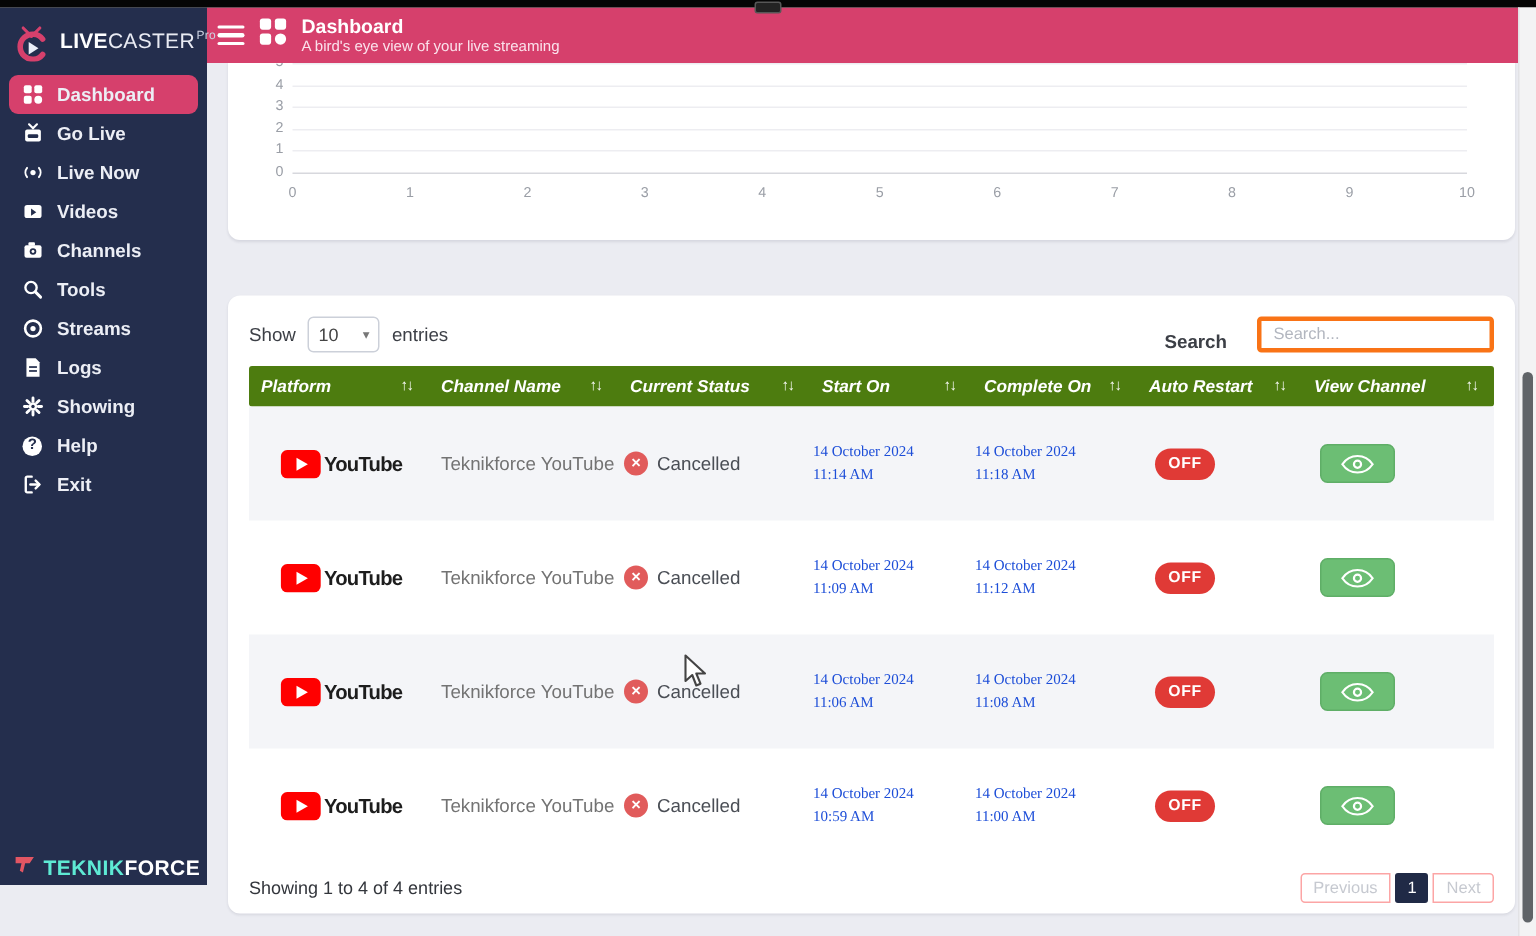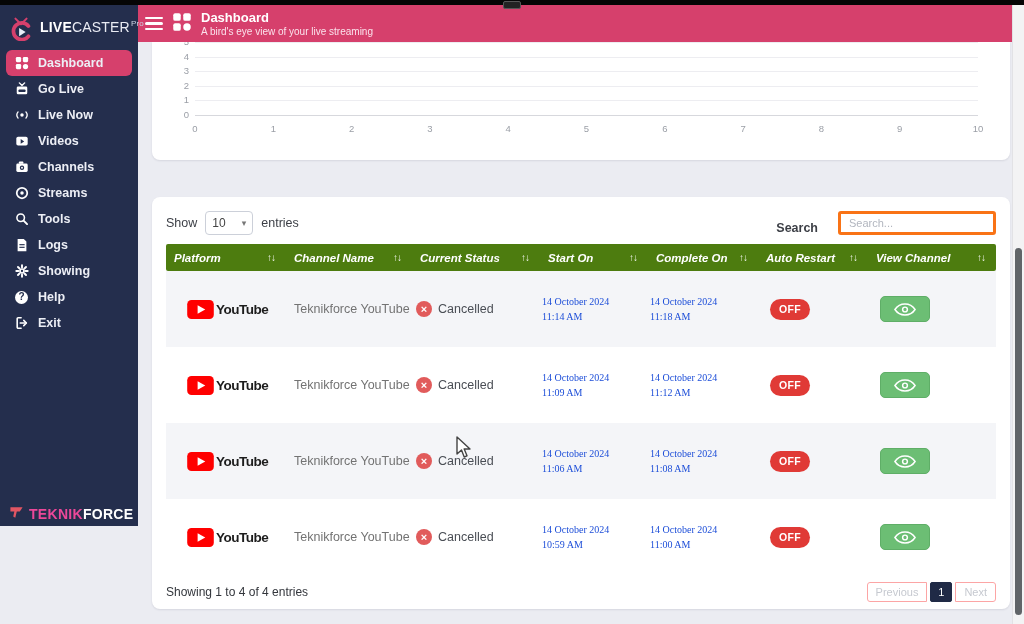--- a/index.html
+++ b/index.html
@@ -5,33 +5,33 @@
   * { margin:0; padding:0; box-sizing:border-box; }
   html,body { width:1024px; height:624px; }
   body { font-family:"Liberation Sans", sans-serif; }
   .stage { position:relative; width:1024px; height:624px; background:#ebecf2; overflow:hidden; }
 
   
   .topbar { position:absolute; left:0; top:0; width:1024px; height:5px; background:#050505; z-index:50; }
   .notch { position:absolute; left:503px; top:1px; width:18px; height:8px; background:#232323; border:1px solid #575757; border-radius:2px; }
 
   
-  .sidebar { position:absolute; left:0; top:5px; width:138px; height:521px; background:#242e4d; z-index:10; }
+  .sidebar { position:absolute; left:0; top:5px; width:138px; height:585px; background:#242e4d; z-index:10; }
   .brand { display:flex; align-items:center; gap:6px; height:40px; padding:4px 8px 0 8px; }
   .brand-text { color:#fff; font-size:14px; letter-spacing:.2px; white-space:nowrap; }
   .brand-text b { font-weight:800; }
   .brand-text .lt { font-weight:400; color:#e9ebf3; }
   .brand-text sup { font-size:8px; color:#ccd2e2; margin-left:1px; }
   .menu { position:absolute; top:45px; left:0; right:0; }
   .mitem { display:flex; align-items:center; gap:9px; height:26px; margin:0 6px; padding:0 8px; border-radius:6px; color:#eceef5; font-size:12.5px; font-weight:600; cursor:pointer; }
   .mitem.active { background:#d6406c; }
   .micon { width:15px; height:15px; flex:none; display:flex; align-items:center; justify-content:center; }
   .help-circle { width:13px; height:13px; border-radius:50%; background:#fff; color:#242e4d; font-size:10px; font-weight:800; display:flex; align-items:center; justify-content:center; line-height:1; }
   .side-footer { position:absolute; bottom:3px; left:9px; display:flex; align-items:center; gap:5px; font-size:14px; font-weight:800; letter-spacing:.3px; }
-  .side-footer .tk { color:#ec4899; } .side-footer .fc { color:#fff; }
+  .side-footer .tk { color:#5eead4; } .side-footer .fc { color:#fff; }
 
   
   .topnav { position:absolute; left:138px; top:5px; width:874px; height:37px; background:#d6406c; display:flex; align-items:center; gap:9px; padding:0 12px 0 7px; z-index:5; }
   .hamburger { width:18px; display:flex; flex-direction:column; gap:3px; cursor:pointer; }
   .hamburger i { display:block; height:2.5px; background:#fff; border-radius:2px; }
   .hdr-title { font-size:13px; font-weight:700; color:#fff; line-height:1.2; }
   .hdr-sub { font-size:10px; color:#fbe2ec; }
 
   
   .chart-card { position:absolute; left:152px; top:42px; width:858px; height:118px; background:#fff; border-radius:0 0 8px 8px; box-shadow:0 1px 2px rgba(30,30,60,.10); overflow:hidden; z-index:4; }
@@ -151,34 +151,34 @@
               <rect x="1.5" y="4" width="13" height="9.6" rx="1.6" fill="#fff"></rect>
               <circle cx="8" cy="8.8" r="2.5" fill="#242e4d"></circle>
               <circle cx="8" cy="8.8" r="1.1" fill="#fff"></circle>
             </svg>
           </span>
         <span>Channels</span>
       </div>
       <div class="mitem">
         <span class="micon">
             <svg viewBox="0 0 16 16" width="14" height="14">
+              <circle cx="6.5" cy="6.5" r="4.3" fill="none" stroke="#fff" stroke-width="1.8"></circle>
+              <path d="M9.8 9.8 l4 4" stroke="#fff" stroke-width="2.2" stroke-linecap="round"></path>
+            </svg>
+          </span>
+        <span>Tools</span>
+      </div>
+      <div class="mitem">
+        <span class="micon">
+            <svg viewBox="0 0 16 16" width="14" height="14">
               <circle cx="8" cy="8" r="6" fill="none" stroke="#fff" stroke-width="2"></circle>
               <circle cx="8" cy="8" r="2" fill="#fff"></circle>
             </svg>
           </span>
         <span>Streams</span>
-      </div>
-      <div class="mitem">
-        <span class="micon">
-            <svg viewBox="0 0 16 16" width="14" height="14">
-              <circle cx="6.5" cy="6.5" r="4.3" fill="none" stroke="#fff" stroke-width="1.8"></circle>
-              <path d="M9.8 9.8 l4 4" stroke="#fff" stroke-width="2.2" stroke-linecap="round"></path>
-            </svg>
-          </span>
-        <span>Tools</span>
       </div>
       <div class="mitem">
         <span class="micon">
             <svg viewBox="0 0 16 16" width="14" height="14">
               <path d="M3 1 h7 l3 3 v11 H3 z" fill="#fff"></path>
               <rect x="5" y="7" width="6" height="1.3" fill="#242e4d"></rect>
               <rect x="5" y="10" width="6" height="1.3" fill="#242e4d"></rect>
             </svg>
           </span>
         <span>Logs</span>

